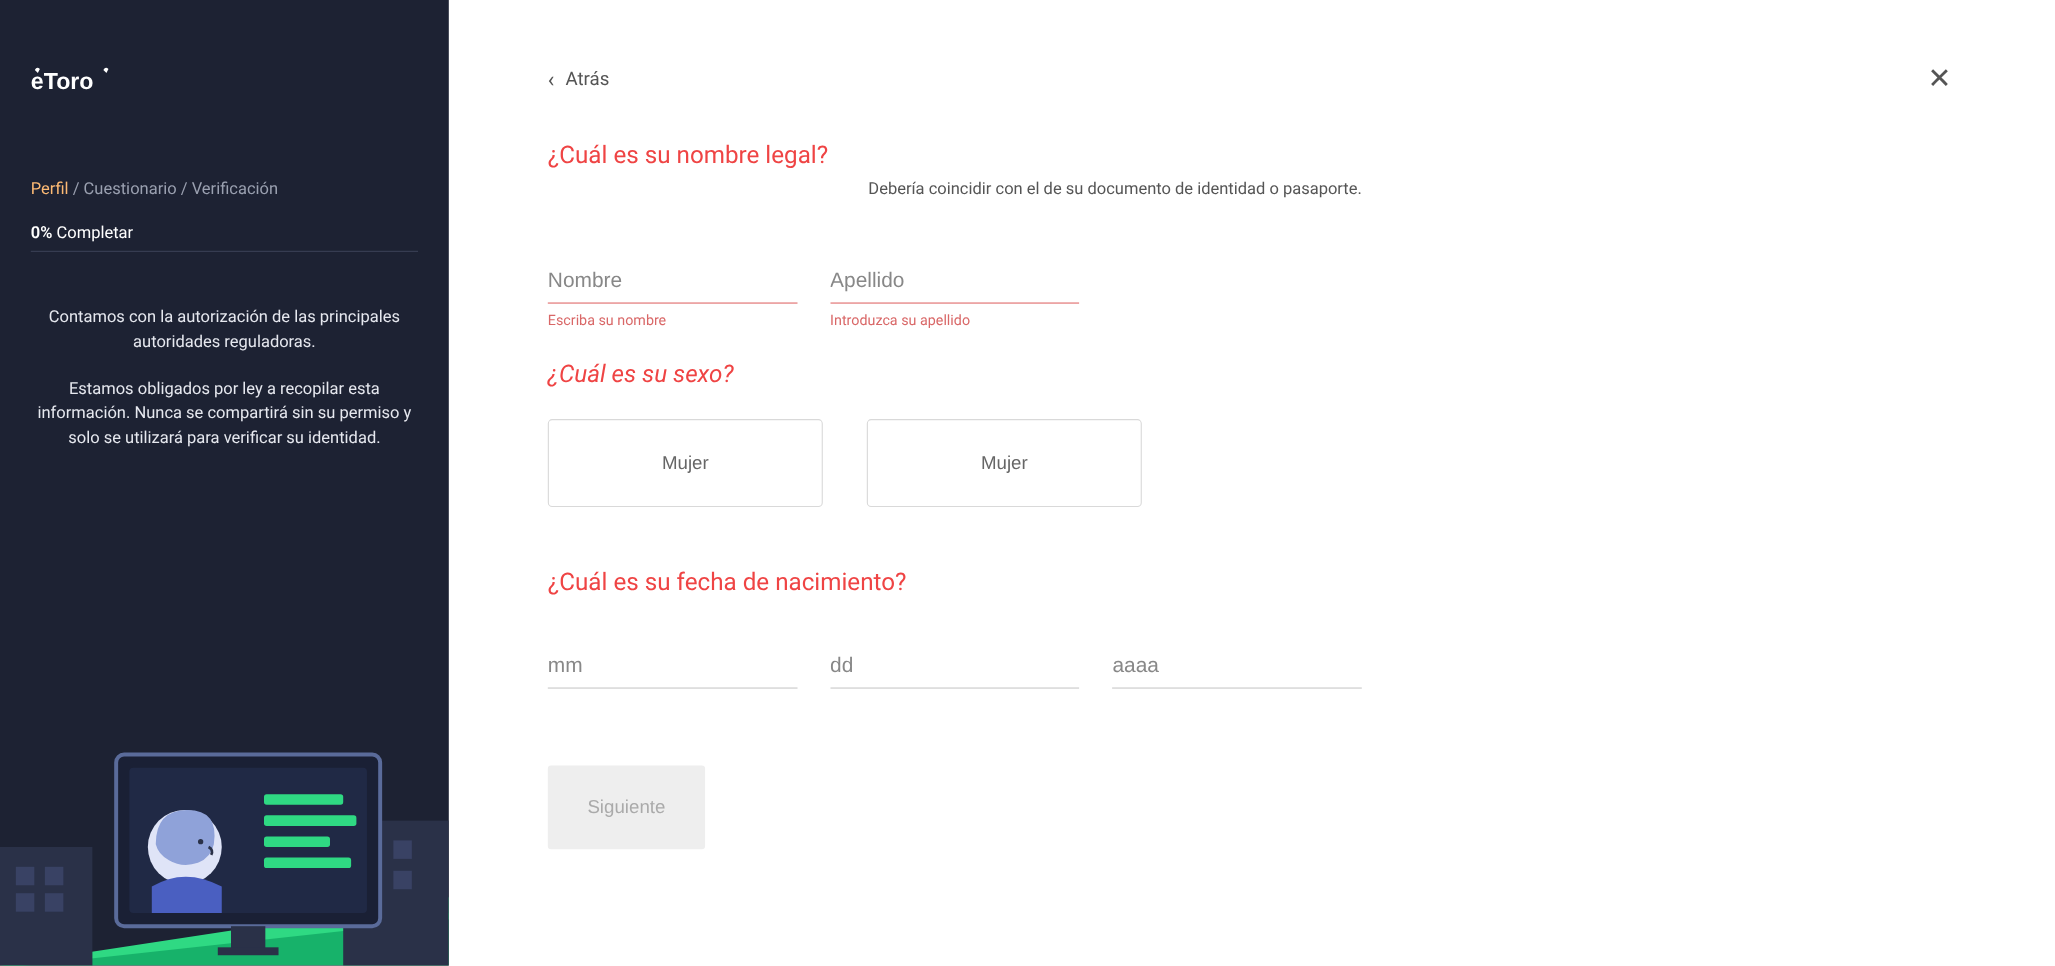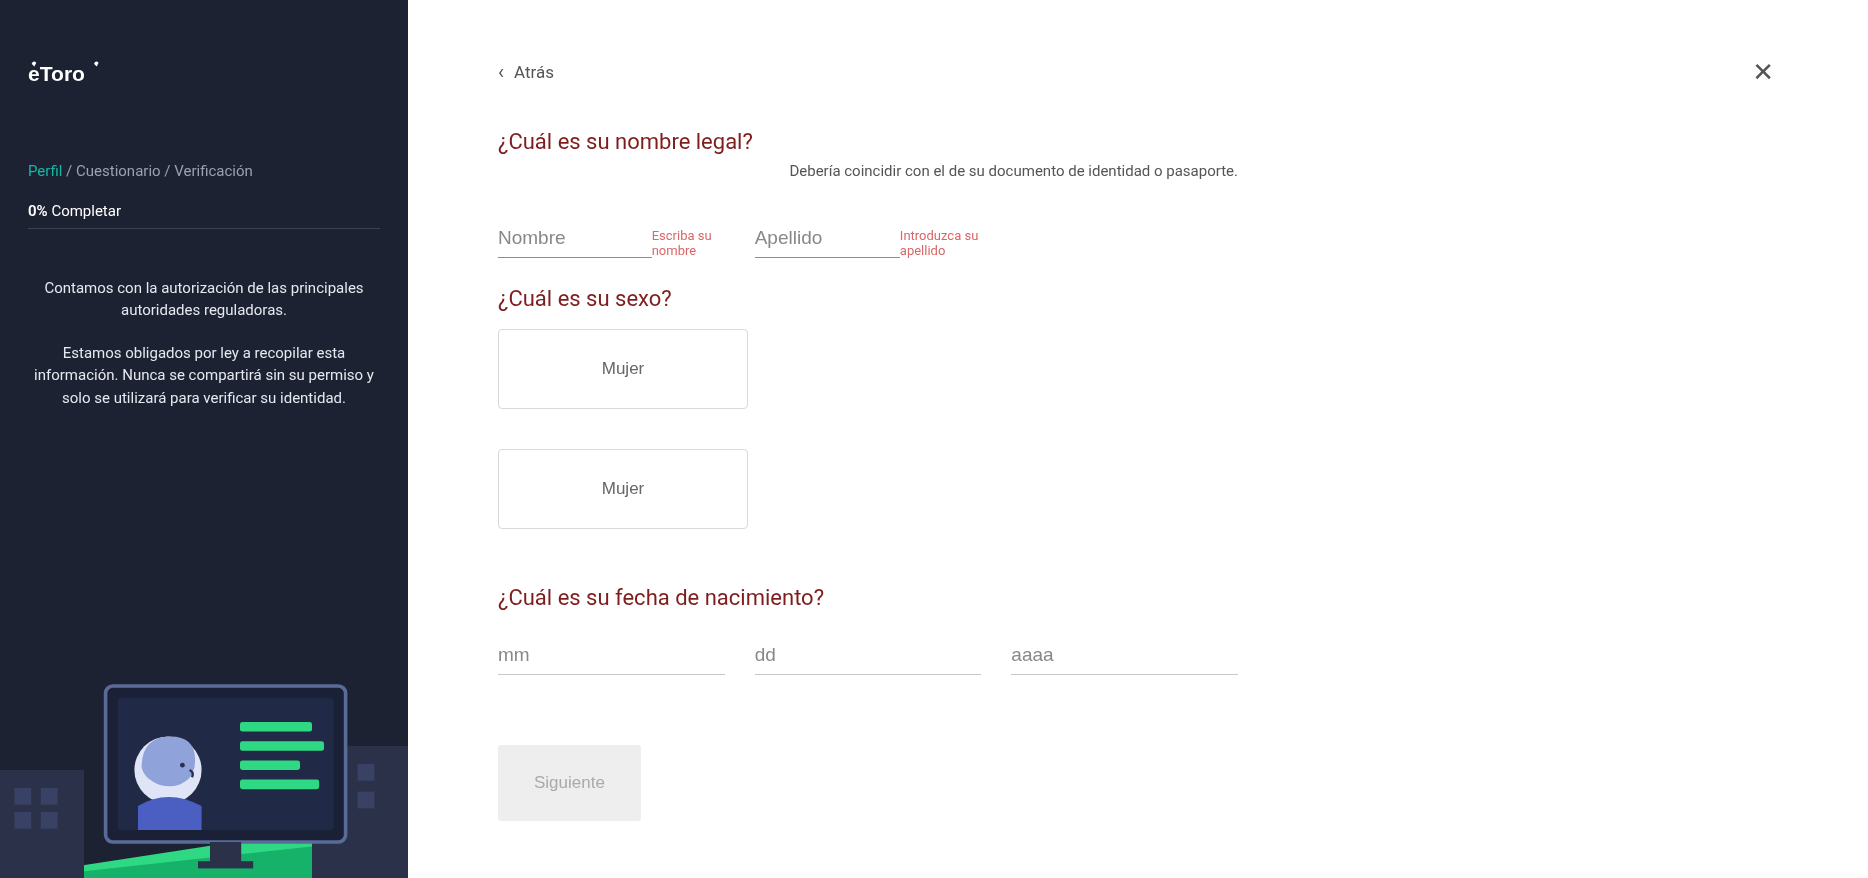--- a/index.html
+++ b/index.html
@@ -22,21 +22,21 @@
     padding: 60px 28px 0 28px;
   }
   .logo { margin-bottom: 70px; }
   .logo svg { width: 110px; height: auto; fill: #fff; }
 
   .breadcrumb {
     font-size: 15px;
     color: #9aa0b0;
     margin-bottom: 22px;
   }
-  .breadcrumb .active { color: #14b8a6; }
+  .breadcrumb .active { color: #fdba74; }
 
   .progress-line {
     color: #fff;
     font-size: 15px;
     margin-bottom: 8px;
   }
   .progress-pct { font-weight: 600; }
   .progress-bar {
     height: 1px;
     background: #3a4055;
@@ -89,59 +89,59 @@
     font-size: 26px;
     cursor: pointer;
     line-height: 1;
     padding: 4px;
   }
 
   .form-block { max-width: 740px; }
 
   .q-title {
     font-size: 22px;
-    color: #7f1d1d;
+    color: #ef4444;
     font-weight: 400;
     margin-bottom: 8px;
   }
   .q-sub {
     font-size: 15px;
     color: #555;
     margin-bottom: 40px;
     text-align: right;
   }
 
   .row3 {
     display: grid;
     grid-template-columns: repeat(3, 1fr);
     gap: 30px;
     margin-bottom: 20px;
   }
 
-  .field { display: flex; flex-direction: row; }
+  .field { display: flex; flex-direction: column; margin-top: 19px; }
   .uinput {
     border: none;
     border-bottom: 1px solid #c8c8c8;
     font-size: 19px;
     padding: 6px 0 8px 0;
     outline: none;
     color: #333;
     background: transparent;
     width: 100%;
   }
   .uinput::placeholder { color: #888; }
   .uinput.error { border-bottom-color: #e06a6a; }
   .err-msg {
     color: #d96767;
     font-size: 13px;
     margin-top: 8px;
     min-height: 16px;
   }
 
-  .section-gap { margin-top: 28px; }
+  .section-gap { margin-top: 28px; font-style: italic; }
 
   .gender-row {
     display: flex;
     gap: 40px;
     margin-bottom: 20px;
   }
   .gender-btn {
     width: 250px;
     height: 80px;
     border: 1px solid #d9d9d9;
@@ -260,21 +260,21 @@
         <span class="err-msg">Escriba su nombre</span>
       </div>
       <div class="field">
         <input class="uinput error" type="text" placeholder="Apellido" style="">
         <span class="err-msg">Introduzca su apellido</span>
       </div>
     </div>
 
     
     <h2 class="q-title section-gap">¿Cuál es su sexo?</h2>
-    <div class="gender-row" style="margin-top:18px;flex-direction:column;">
+    <div class="gender-row" style="margin-top:28px;">
       <button type="button" class="gender-btn">
         <span>Mujer</span>
       </button>
       <button type="button" class="gender-btn">
         <span>Mujer</span>
       </button>
     </div>
 
     
     <h2 class="q-title" style="margin-top:56px;">¿Cuál es su fecha de nacimiento?</h2>

